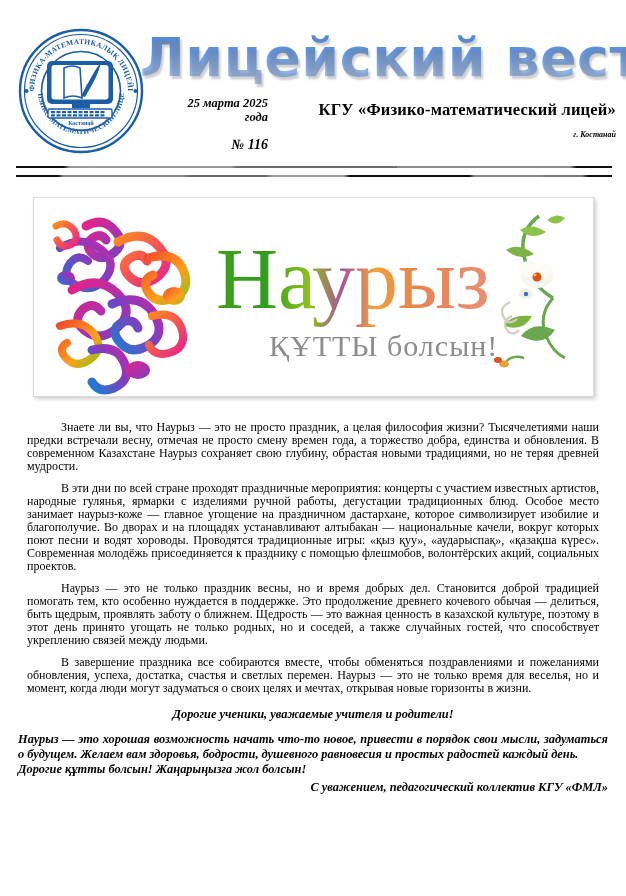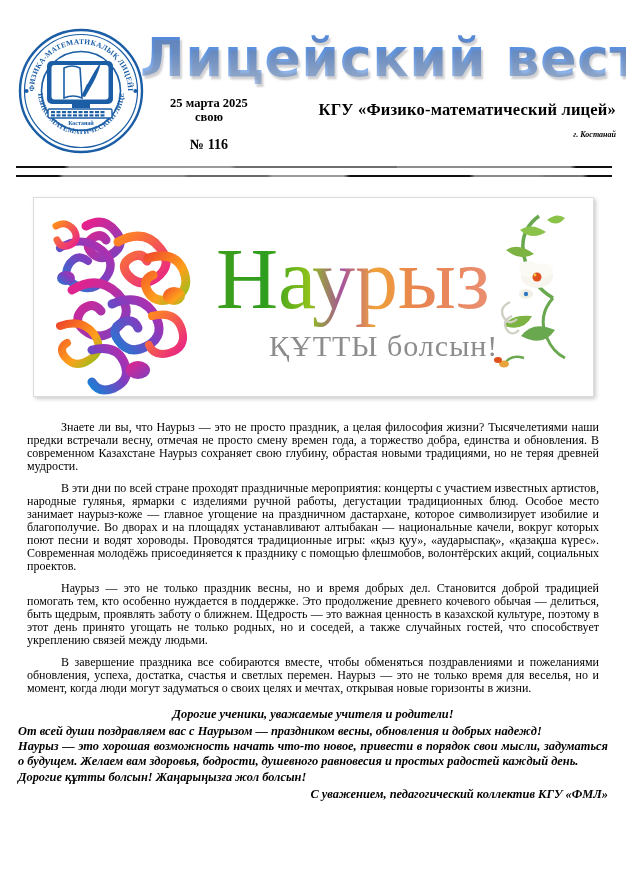--- a/index.html
+++ b/index.html
@@ -49,24 +49,25 @@
     -webkit-text-fill-color: transparent;
     text-shadow: 2px 3px 2px rgba(120,120,130,0.35);
     white-space: nowrap;
   }
 
   .issue-block {
     position: absolute;
     left: 150px;
     top: 96px;
     width: 118px;
-    text-align: center;
+    text-align: right;
     font-weight: bold;
     font-size: 12.5px;
     line-height: 14px;
+    font-style: italic;
   }
   .issue-number {
     margin-top: 14px;
     font-size: 14px;
     font-weight: bold;
   }
 
   .school-block {
     position: absolute;
     left: 270px;
@@ -164,21 +165,21 @@
     position: absolute;
     left: 18px;
     top: 707px;
     width: 590px;
     font-style: italic;
     font-weight: bold;
   }
   .greeting-head {
     text-align: center;
     font-size: 12.4px;
-    margin-bottom: 2px;
+    margin-bottom: 10px;
   }
   .greeting p {
     margin: 0;
     font-size: 12.4px;
     line-height: 15.2px;
     text-align: justify;
   }
   .greeting p.no-justify { text-align: left; }
   .signature {
     margin-top: 2px;
@@ -243,21 +244,21 @@
       <path d="M83 34 q-8 10 -14 22 q-3 7 -6 12 l4 1 q4 -7 8 -14 q6 -11 8 -21 z" fill="#1b5ea6"></path>
       <path d="M79 38 q-5 9 -10 18" stroke="#ffffff" stroke-width="1" fill="none"></path>
       <text x="63" y="96.5" text-anchor="middle" font-family="&quot;Liberation Serif&quot;, serif" font-size="6" font-weight="bold" fill="#1b5ea6">Костанай</text>
     </svg>
   </div>
 
   <div class="paper-title">Лицейский вестник</div>
 
   <div class="issue-block">
     <div>25 марта 2025</div>
-    <div>свою</div>
+    <div>года</div>
     <div class="issue-number">№ 116</div>
   </div>
 
   <div class="school-block">
     <div class="school-name">КГУ «Физико-математический лицей»</div>
     <div class="city">г. Костанай</div>
   </div>
 </div>
 
 <div class="rules">
@@ -351,17 +352,16 @@
 
 <div class="article">
   <p>Знаете ли вы, что Наурыз — это не просто праздник, а целая философия жизни? Тысячелетиями наши предки встречали весну, отмечая не просто смену времен года, а торжество добра, единства и обновления. В современном Казахстане Наурыз сохраняет свою глубину, обрастая новыми традициями, но не теряя древней мудрости.</p>
   <p>В эти дни по всей стране проходят праздничные мероприятия: концерты с участием известных артистов, народные гулянья, ярмарки с изделиями ручной работы, дегустации традиционных блюд. Особое место занимает наурыз-коже — главное угощение на праздничном дастархане, которое символизирует изобилие и благополучие. Во дворах и на площадях устанавливают алтыбакан — национальные качели, вокруг которых поют песни и водят хороводы. Проводятся традиционные игры: «қыз қуу», «аударыспақ», «қазақша күрес». Современная молодёжь присоединяется к празднику с помощью флешмобов, волонтёрских акций, социальных проектов.</p>
   <p>Наурыз — это не только праздник весны, но и время добрых дел. Становится доброй традицией помогать тем, кто особенно нуждается в поддержке. Это продолжение древнего кочевого обычая — делиться, быть щедрым, проявлять заботу о ближнем. Щедрость — это важная ценность в казахской культуре, поэтому в этот день принято угощать не только родных, но и соседей, а также случайных гостей, что способствует укреплению связей между людьми.</p>
   <p>В завершение праздника все собираются вместе, чтобы обменяться поздравлениями и пожеланиями обновления, успеха, достатка, счастья и светлых перемен. Наурыз — это не только время для веселья, но и момент, когда люди могут задуматься о своих целях и мечтах, открывая новые горизонты в жизни.</p>
 </div>
 
 <div class="greeting">
   <div class="greeting-head">Дорогие ученики, уважаемые учителя и родители!</div>
-  <p class="no-justify">От всей души поздравляем вас с Наурызом — праздником весны, обновления и добрых надежд!</p>
   <p>Наурыз — это хорошая возможность начать что-то новое, привести в порядок свои мысли, задуматься о будущем.  Желаем вам здоровья, бодрости, душевного равновесия и простых радостей каждый день.</p>
   <p class="no-justify">Дорогие құтты болсын! Жаңарыңызға жол болсын!</p>
   <div class="signature">С уважением, педагогический коллектив КГУ «ФМЛ»</div>
 </div>
 
 </body></html>

